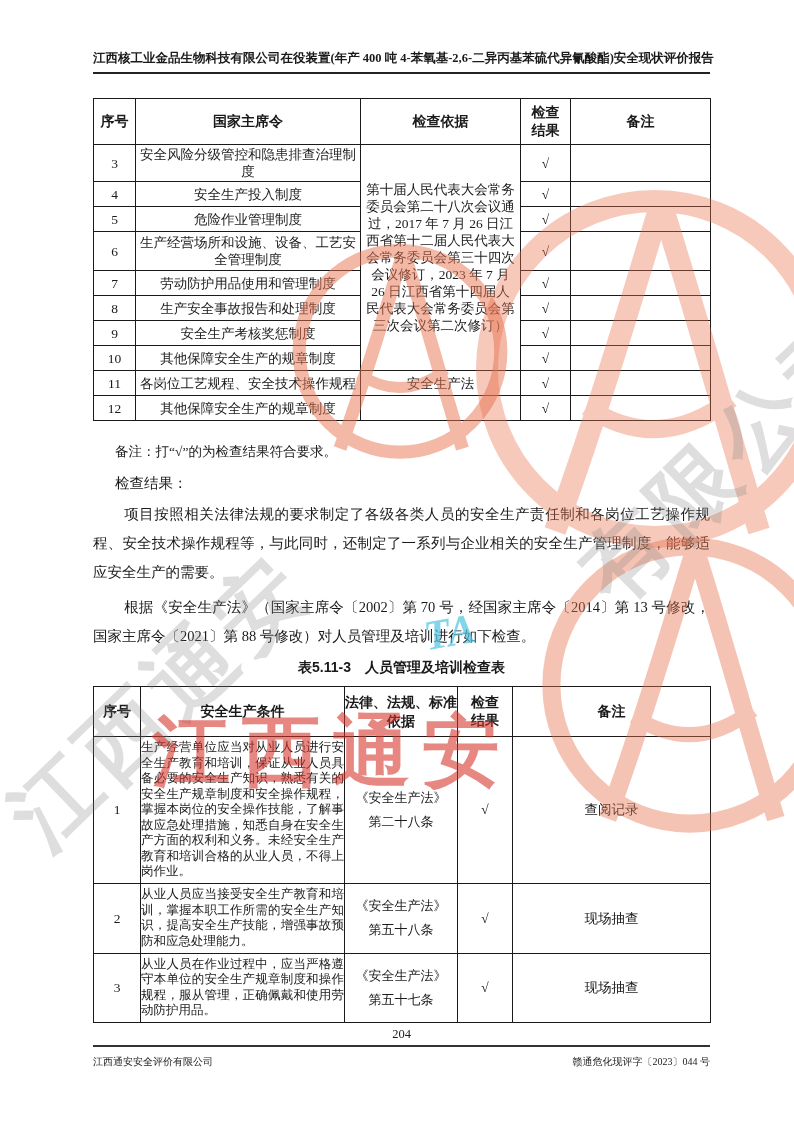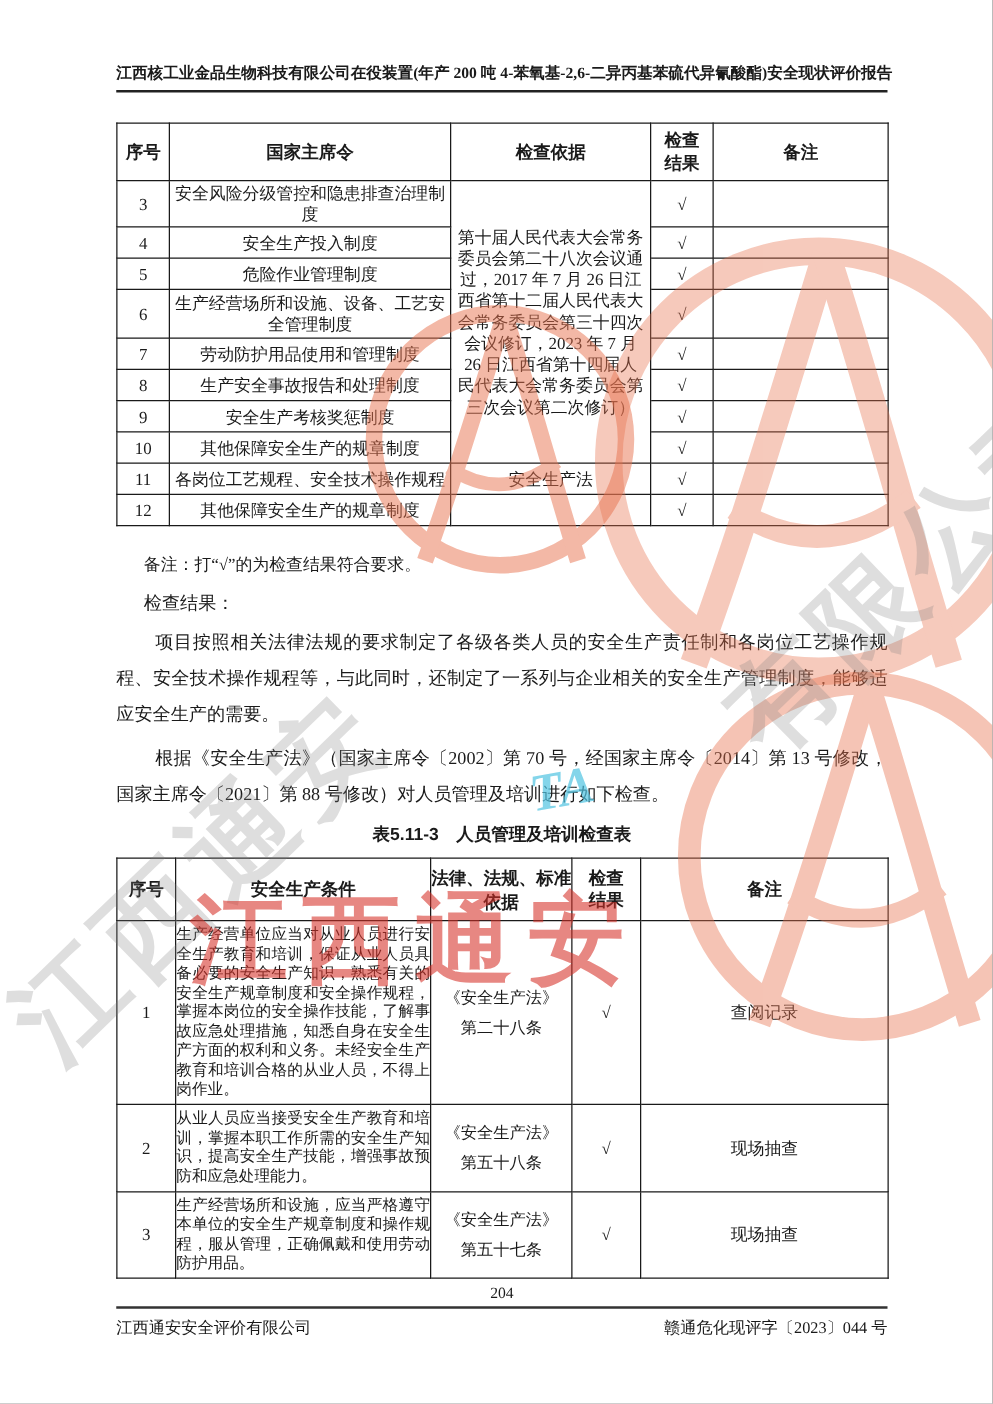--- a/index.html
+++ b/index.html
@@ -34,21 +34,21 @@
 
   
   .note { margin-top:20px; padding-left:22px; font-size:13.5px; line-height:22px; }
   .result-label { margin-top:9px; padding-left:22px; font-size:14.5px; line-height:22px; }
   .para { margin-top:6px; font-size:14.5px; line-height:29px; text-align:justify; text-justify:inter-character; text-indent:2.15em; }
   .section-heading { margin-top:13px; font-family:"Liberation Sans","DejaVu Sans",sans-serif; font-size:17px; font-weight:bold; line-height:23px; }
   .caption { margin-top:7px; margin-bottom:10px; text-align:center; font-family:"Liberation Sans","DejaVu Sans",sans-serif; font-size:14px; font-weight:bold; line-height:18px; }
 
   
   .page-number { margin-top:3px; text-align:center; font-size:12.5px; line-height:16px; padding-bottom:3px; border-bottom:2px solid #333; }
-  .foot-row { display:flex; justify-content:space-between; padding-top:6px; font-size:13px; line-height:17px; }
+  .foot-row { display:flex; justify-content:space-between; padding-top:6px; font-size:10px; line-height:17px; }
 
   
   .wm { position:absolute; inset:0; z-index:2; pointer-events:none; }
   .wm > * { position:absolute; }
   .wm-logo { color:#e8734f; }
   .wm-red-text {
     left:152px; top:700px; font-size:78px; font-weight:bold; letter-spacing:12px;
     color:rgba(214,48,40,0.58); white-space:nowrap;
   }
   .wm-gray { font-size:86px; font-weight:bold; color:rgba(128,128,128,0.26);
@@ -84,21 +84,21 @@
     </svg>
     <div class="wm-gray wm-gray-1">江西通安</div>
     <div class="wm-gray wm-gray-2">有限公司</div>
     <div class="wm-red-text">江西通安</div>
     <div class="wm-cyan">TA</div>
   </div>
 
   <div class="content">
 
     <div class="doc-header">
-      <div class="doc-title">江西核工业金品生物科技有限公司在役装置(年产 200 吨 4-苯氧基-2,6-二异丙基苯硫代异氰酸酯)安全现状评价报告</div>
+      <div class="doc-title">江西核工业金品生物科技有限公司在役装置(年产 400 吨 4-苯氧基-2,6-二异丙基苯硫代异氰酸酯)安全现状评价报告</div>
     </div>
 
     <table class="t1">
       <colgroup>
           <col style="width:42px">
           <col style="width:225px">
           <col style="width:160px">
           <col style="width:50px">
           <col style="width:140px">
         </colgroup>
@@ -212,21 +212,21 @@
       </tr>
       <tr style="height:70px">
         <td>2</td>
         <td class="cond">从业人员应当接受安全生产教育和培训，掌握本职工作所需的安全生产知识，提高安全生产技能，增强事故预防和应急处理能力。</td>
         <td class="basis">《安全生产法》第五十八条</td>
         <td>√</td>
         <td>现场抽查</td>
       </tr>
       <tr style="height:68px">
         <td>3</td>
-        <td class="cond">生产经营场所和设施，应当严格遵守本单位的安全生产规章制度和操作规程，服从管理，正确佩戴和使用劳动防护用品。</td>
+        <td class="cond">从业人员在作业过程中，应当严格遵守本单位的安全生产规章制度和操作规程，服从管理，正确佩戴和使用劳动防护用品。</td>
         <td class="basis">《安全生产法》第五十七条</td>
         <td>√</td>
         <td>现场抽查</td>
       </tr>
     </tbody>
       </table>
 
     <div class="page-number">204</div>
     <div class="foot-row">
       <span>江西通安安全评价有限公司</span>

